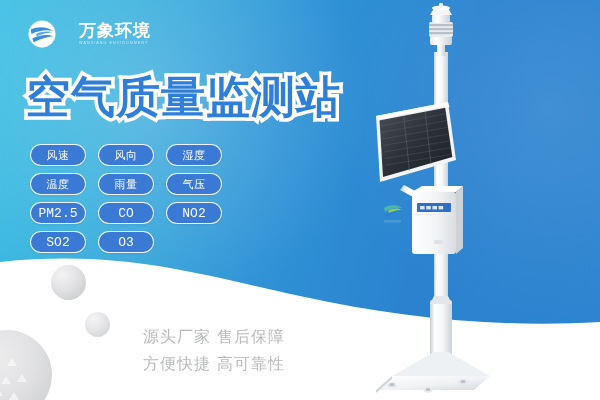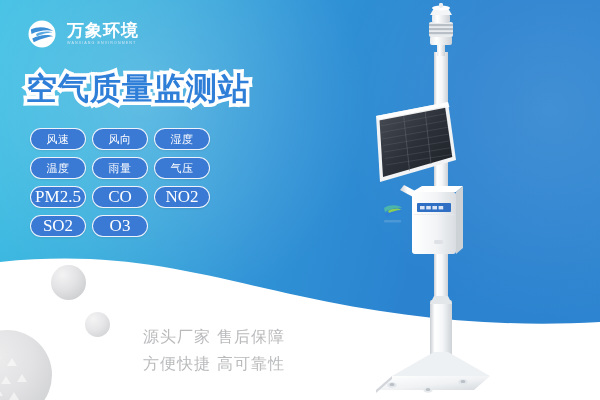--- a/index.html
+++ b/index.html
@@ -21,61 +21,61 @@
   .sky-glow2{
     position:absolute;right:-180px;top:-120px;width:460px;height:460px;border-radius:50%;
     background:radial-gradient(circle at 50% 50%,rgba(255,255,255,.10),rgba(255,255,255,0) 65%);
     pointer-events:none;
   }
 
   
   .white-wave{position:absolute;left:0;bottom:0;width:600px;height:190px;}
 
   
-  .logo{position:absolute;left:27px;top:19px;display:flex;align-items:center;gap:10px;}
+  .logo{position:absolute;left:27px;top:19px;display:flex;align-items:center;gap:22px;}
   .logo-mark{width:30px;height:30px;flex:0 0 30px;}
   .logo-text-wrap{display:flex;flex-direction:column;justify-content:center;line-height:1;}
   .logo-cn{
     font-size:17px;font-weight:bold;color:#ffffff;letter-spacing:1px;
     font-family:"DejaVu Sans","Liberation Sans",sans-serif;
   }
   .logo-en{
     font-size:3.6px;color:#cfe7f7;letter-spacing:1.05px;margin-top:3px;
     transform:scale(1.02);transform-origin:left center;white-space:nowrap;
   }
 
   
   .title{
     position:absolute;left:26px;top:68px;
     font-family:Liberation Sans, sans-serif;
-    font-size:31px;font-weight:bold;letter-spacing:1px;
+    font-size:44px;font-weight:bold;letter-spacing:1px;
     color:#2f7fd8;
     -webkit-text-stroke:7px #ffffff;
     paint-order:stroke fill;
     text-shadow:0 2px 0 rgba(255,255,255,.9);
     white-space:nowrap;
   }
 
   
   .tags{
-    position:absolute;left:30px;top:128px;
+    position:absolute;left:30px;top:144px;
     display:grid;grid-template-columns:repeat(3,56px);
-    gap:7px 6px;
+    gap:7px 12px;
   }
   .tag{
     height:20px;border-radius:11px;
     background:#3a79d4;
     border:1.6px solid rgba(255,255,255,.92);
     display:flex;align-items:center;justify-content:center;
     color:#ffffff;font-size:11px;font-weight:normal;
     font-family:"DejaVu Sans","Liberation Sans",sans-serif;
     box-shadow:0 1px 2px rgba(0,0,0,.08);
     white-space:nowrap;letter-spacing:.5px;
   }
-  .tag.lat{font-family:Liberation Serif, serif;font-size:17px;letter-spacing:0;}
+  .tag.lat{font-family:Liberation Mono, monospace;font-size:13px;letter-spacing:0;}
 
   
   .sphere{position:absolute;border-radius:50%;}
   .sphere-a{
     left:51px;top:265px;width:35px;height:35px;
     background:radial-gradient(circle at 33% 28%,#f3f3f4 0%,#e3e3e5 42%,#cfd0d2 78%,#c2c3c6 100%);
   }
   .sphere-b{
     left:85px;top:312px;width:25px;height:25px;
     background:radial-gradient(circle at 33% 28%,#f4f4f5 0%,#e6e6e8 45%,#d4d5d7 80%,#c9cacd 100%);

